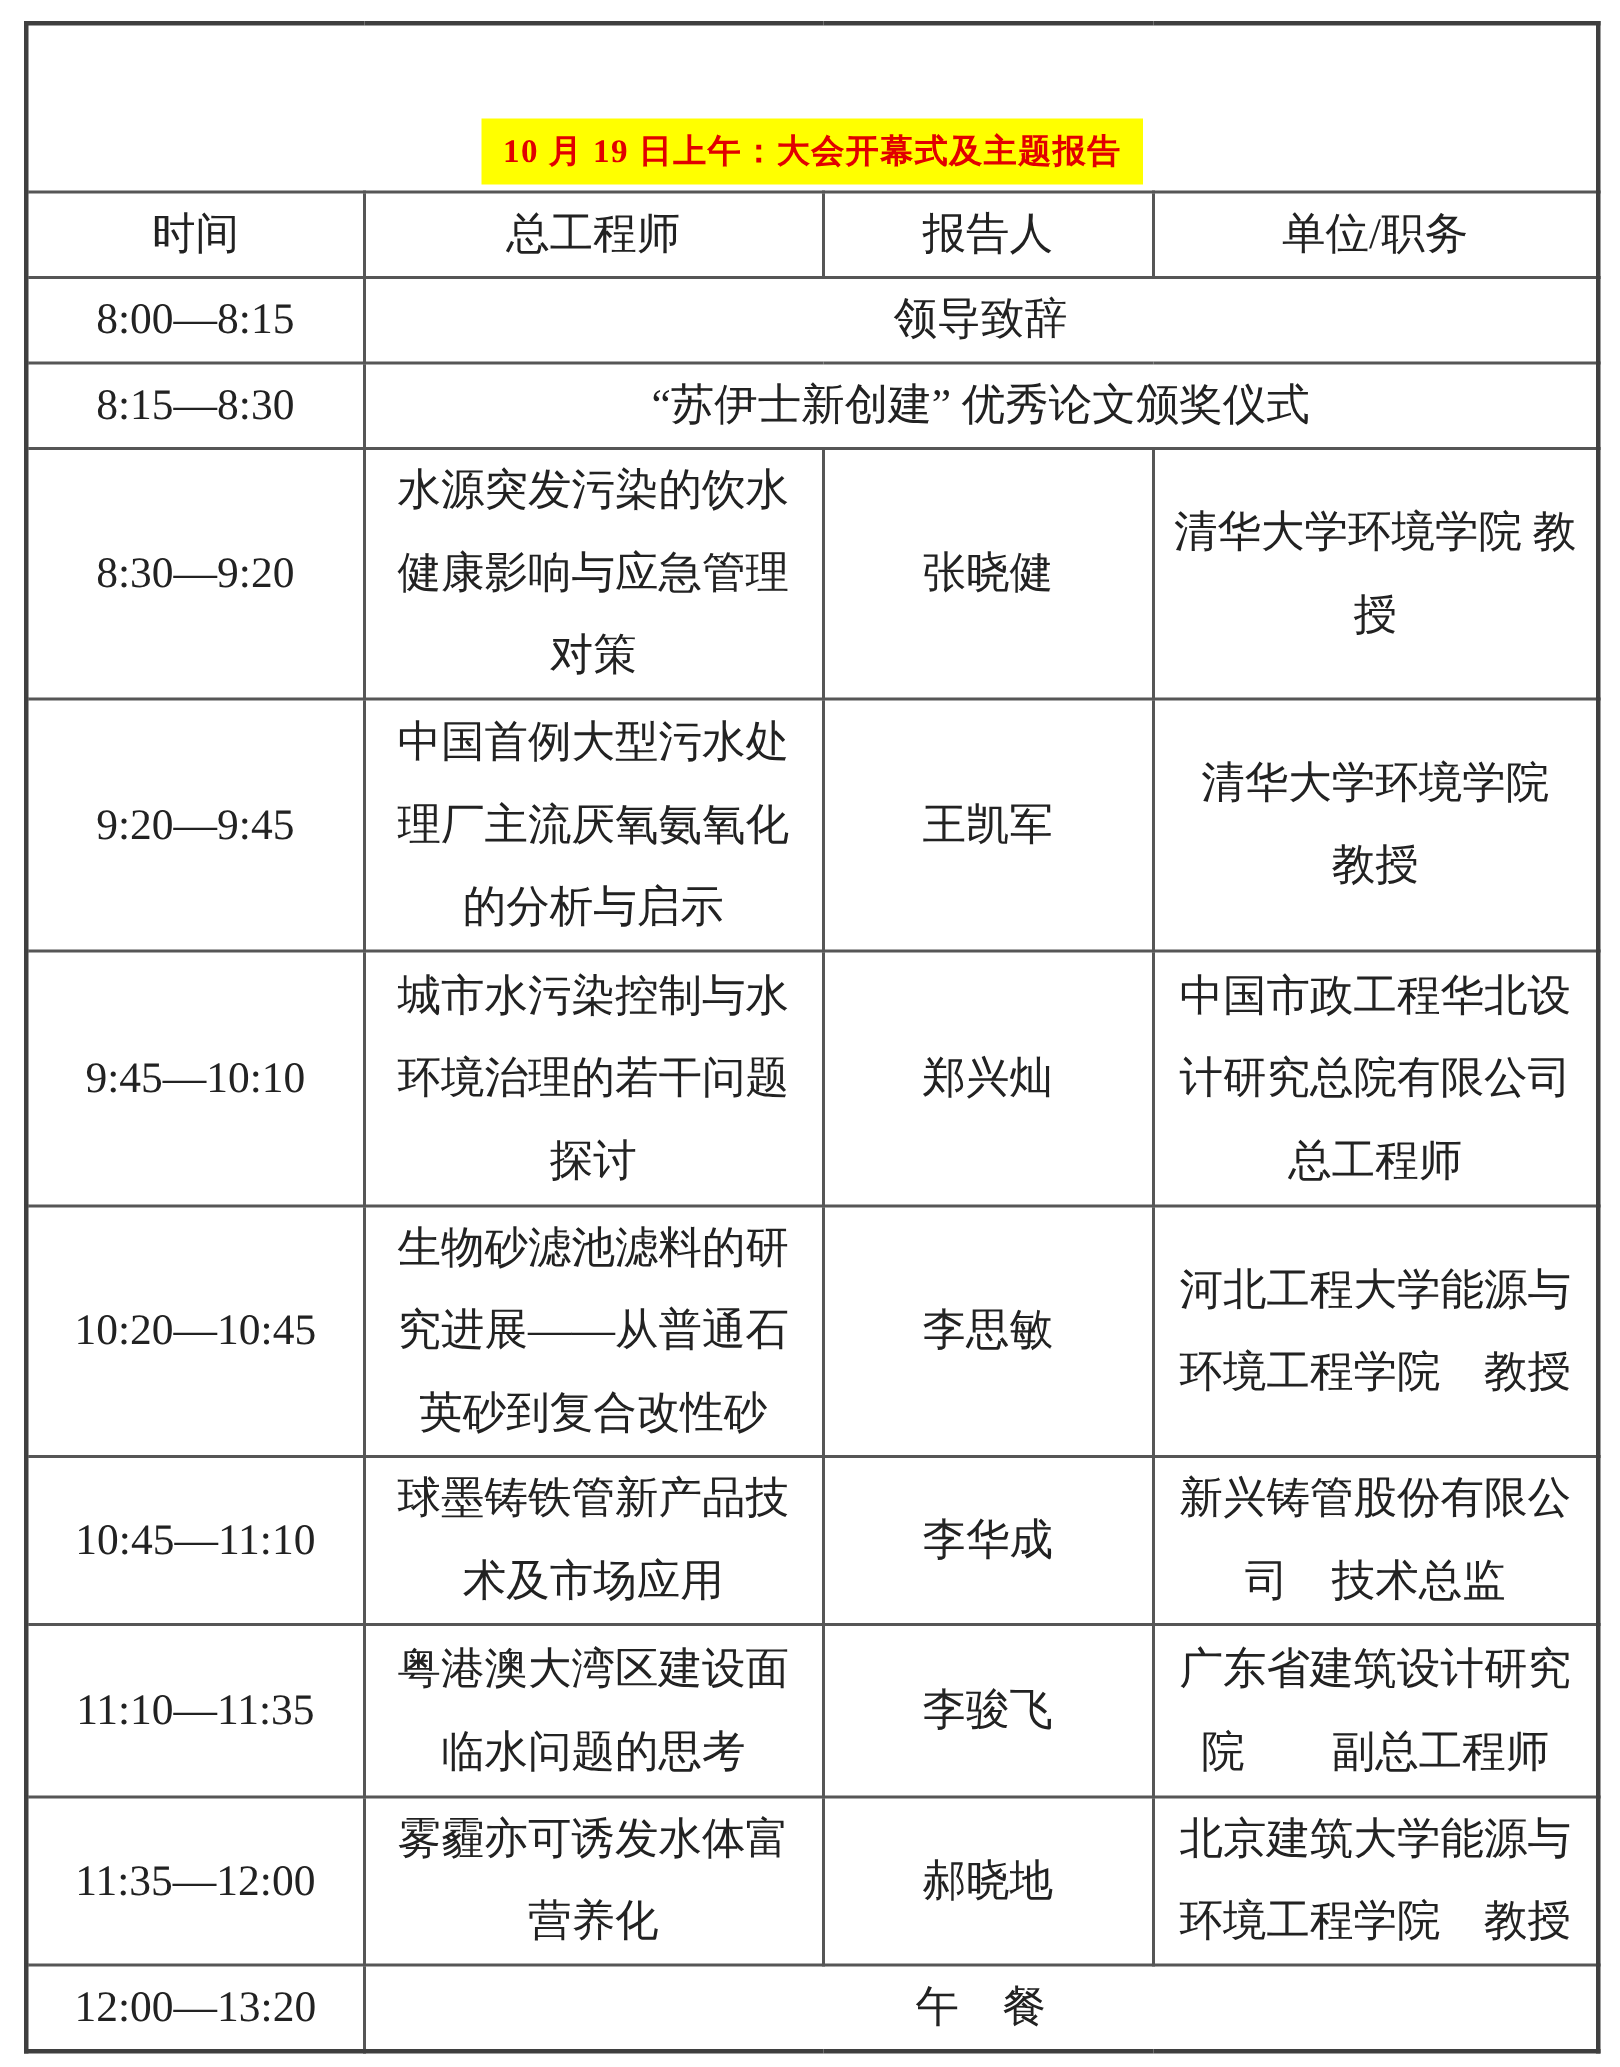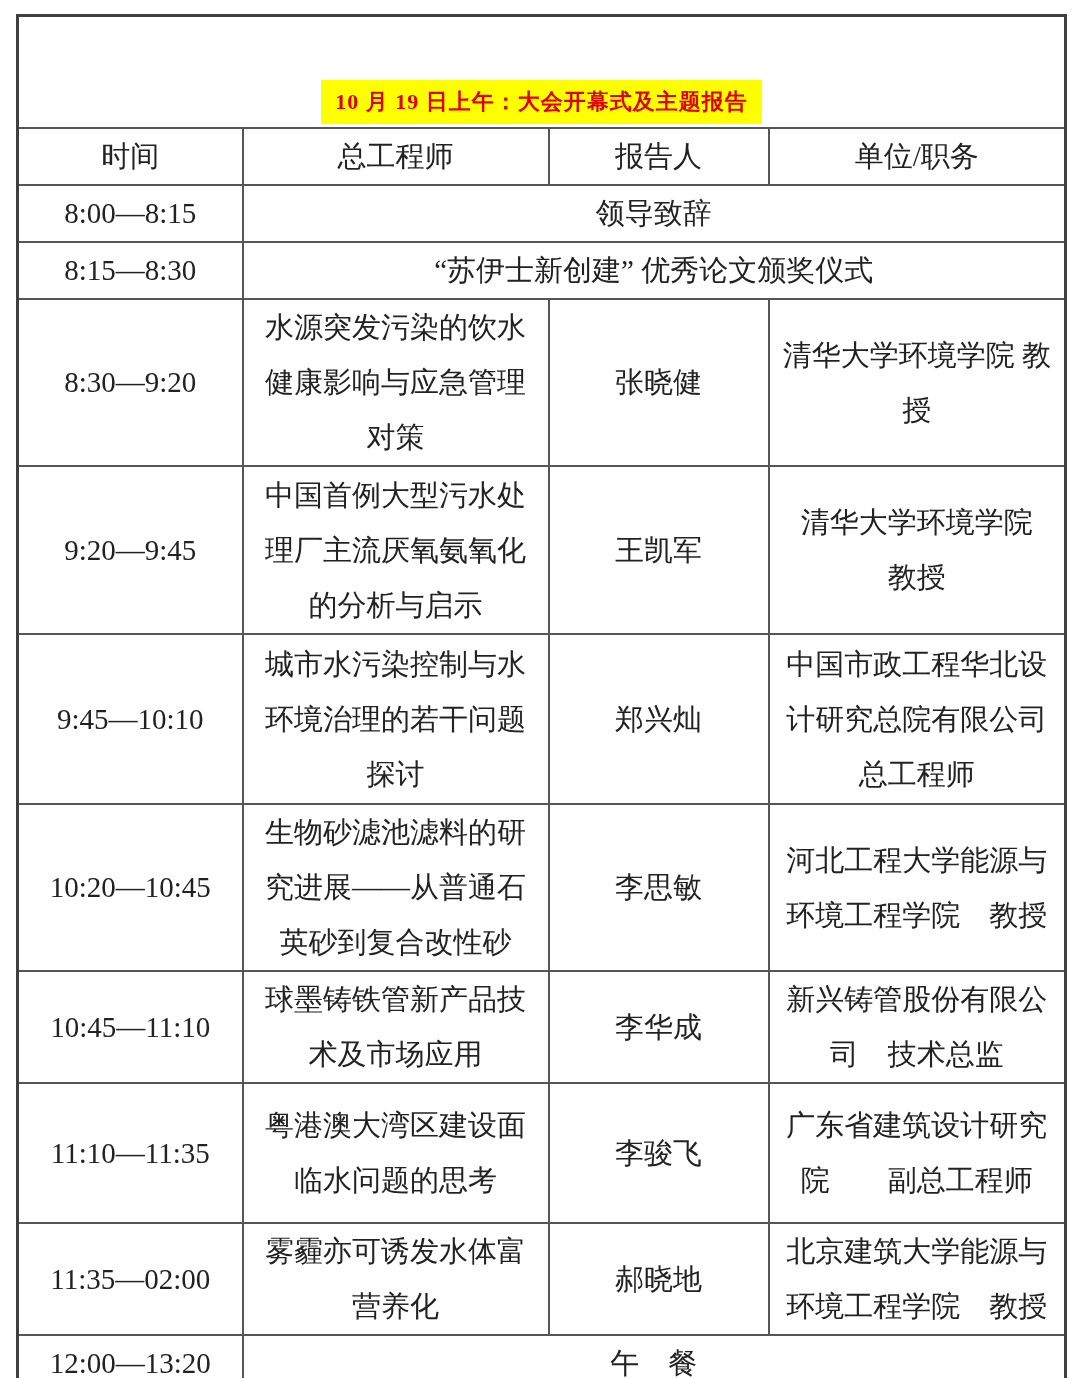--- a/index.html
+++ b/index.html
@@ -34,21 +34,21 @@
   tr.rh-banner{height:54px;}
   tr.rh-head{height:57px;}
   tr.rh-s1{height:57px;}
   tr.rh-s2{height:55px;}
   tr.rh-t1{height:165px;}
   tr.rh-t2{height:168px;}
   tr.rh-t3{height:170px;}
   tr.rh-tea{height:55px;}
   tr.rh-t4{height:167px;}
   tr.rh-d1{height:91px;}
-  tr.rh-d2{height:140px;}
+  tr.rh-d2{height:115px;}
   tr.rh-d3{height:112px;}
   tr.rh-lunch{height:55px;}
 
   th{font-size:30px;}
   .time-cell{white-space:nowrap;}
 
   .banner{
     display:inline-block;
     font-size:22px;
     font-weight:bold;
@@ -151,21 +151,21 @@
     <tr class="rh-d2">
       <td class="time-cell">11:10—11:35</td>
       <td>粤港澳大湾区建设面
 临水问题的思考</td>
       <td>李骏飞</td>
       <td>广东省建筑设计研究
 院　　副总工程师</td>
     </tr>
 
     <tr class="rh-d3">
-      <td class="time-cell">11:35—02:00</td>
+      <td class="time-cell">11:35—12:00</td>
       <td>雾霾亦可诱发水体富
 营养化</td>
       <td>郝晓地</td>
       <td>北京建筑大学能源与
 环境工程学院　教授</td>
     </tr>
 
     <tr class="rh-lunch">
       <td class="time-cell">12:00—13:20</td>
       <td colspan="3">午　餐</td>

